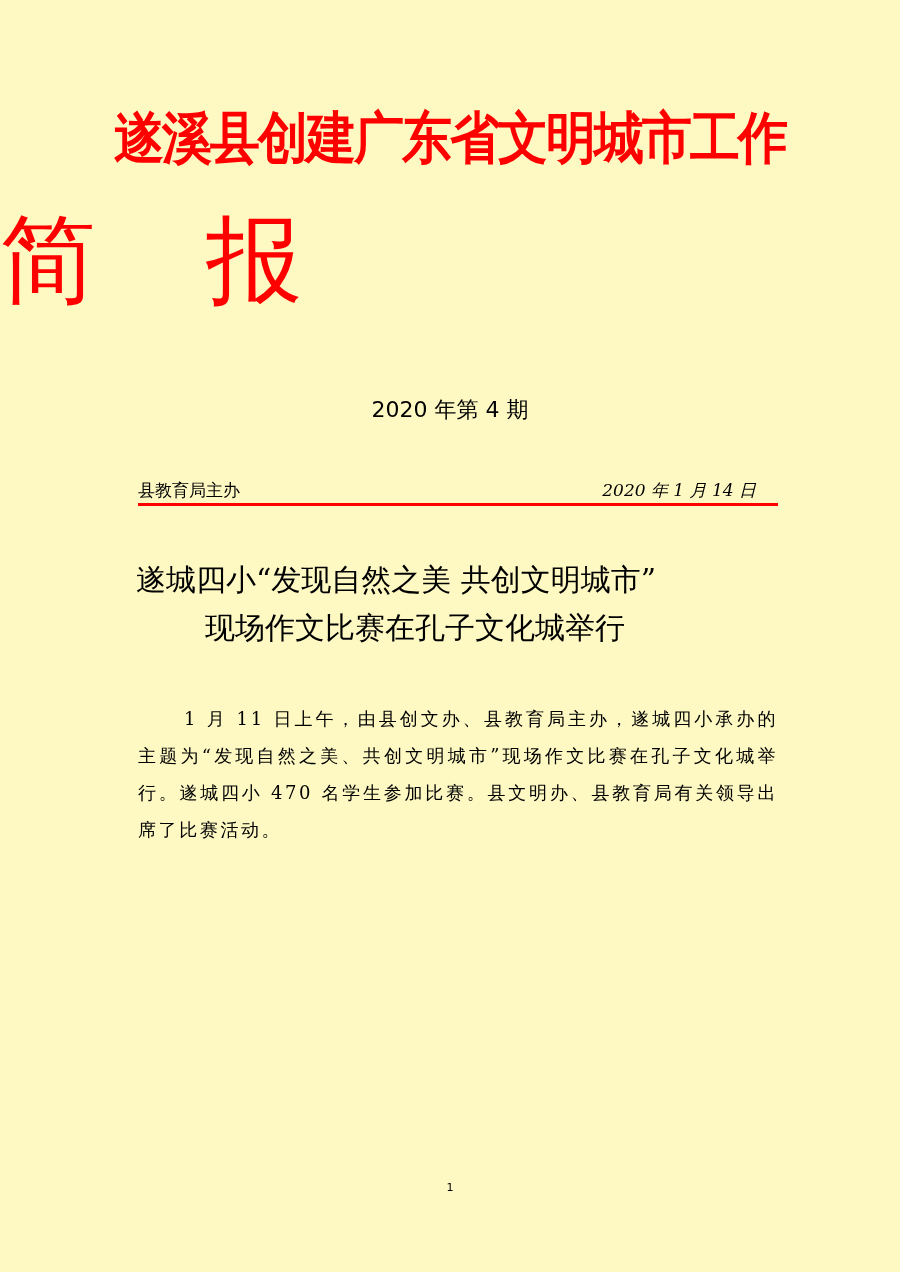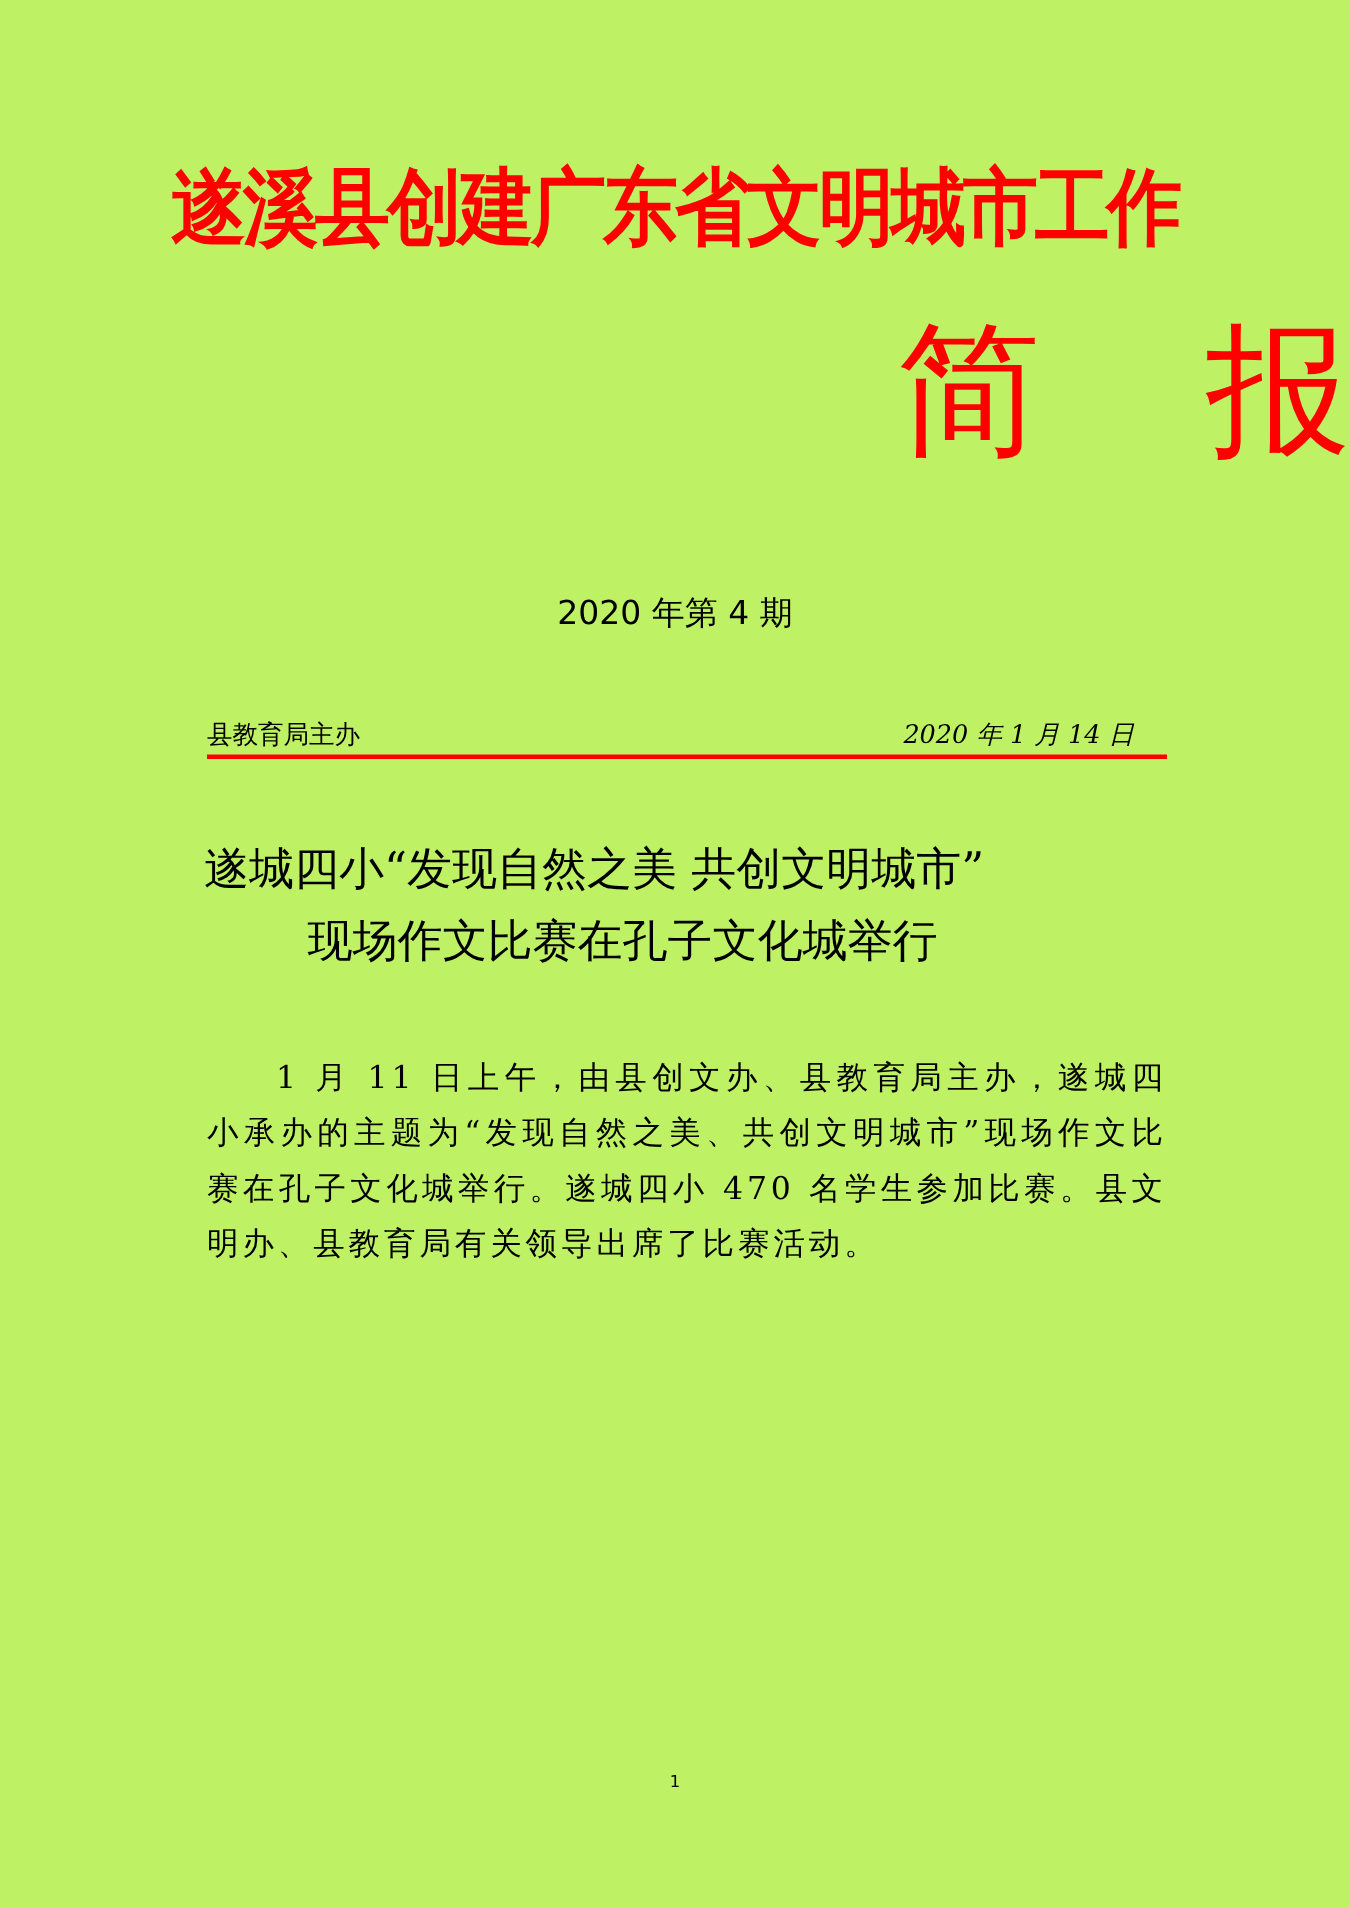--- a/index.html
+++ b/index.html
@@ -1,27 +1,27 @@
 <!DOCTYPE html>
 <html><head>
   <meta charset="utf-8">
   <style>
     html, body { margin: 0; padding: 0; background: #ffffff; }
     body { width: 900px; height: 1272px; position: relative; overflow: hidden; }
-    .page { position: absolute; left: 0; top: 0; width: 900px; height: 1272px; background: #bef264; }
+    .page { position: absolute; left: 0; top: 0; width: 900px; height: 1272px; background: #fef9c3; }
     .org-title {
       position: absolute; left: 0; width: 900px; top: 106px;
       text-align: center; color: #ff0000;
       font-family: "DejaVu Sans", sans-serif; font-weight: bold;
       font-size: 50px; letter-spacing: -2px; line-height: 64px;
       transform: scaleY(1.12);
     }
     .bulletin-title {
       position: absolute; left: 0; width: 900px; top: 200px;
-      text-align: right; color: #ff0000;
+      text-align: left; color: #ff0000;
       font-family: "DejaVu Serif", serif;
       font-size: 96px; line-height: 120px;
     }
     .bulletin-title span { display: inline-block; }
     .bulletin-title .gap { width: 110px; }
     .issue {
       position: absolute; left: 0; width: 900px; top: 382px;
       text-align: center; color: #000;
       font-family: "DejaVu Sans", sans-serif; font-size: 22px; line-height: 32px; margin-top: 12px;
     }
@@ -35,21 +35,21 @@
       position: absolute; left: 138px; width: 640px; top: 503px; height: 3px; background: #ff0000;
     }
     .headline {
       position: absolute; left: 0; width: 900px; top: 556px;
       font-family: "DejaVu Serif", serif; font-size: 30px; color: #000; line-height: 48px;
     }
     .headline .l1 { position: absolute; left: 136px; white-space: nowrap; }
     .headline .l2 { position: absolute; left: 205px; top: 48px; white-space: nowrap; }
     .body-text {
       position: absolute; left: 138px; width: 640px; top: 700px;
-      font-family: "DejaVu Serif", serif; font-size: 21px; color: #000;
+      font-family: "DejaVu Serif", serif; font-size: 18px; color: #000;
       line-height: 37px; letter-spacing: 2.6px; text-align: justify;
     }
     .body-text p { margin: 0; text-indent: 46px; }
     .page-number {
       position: absolute; left: 0; width: 900px; top: 1181px;
       text-align: center; font-family: "DejaVu Sans", sans-serif; font-size: 11px; color: #000;
     }
   </style>
 </head>
 <body>

